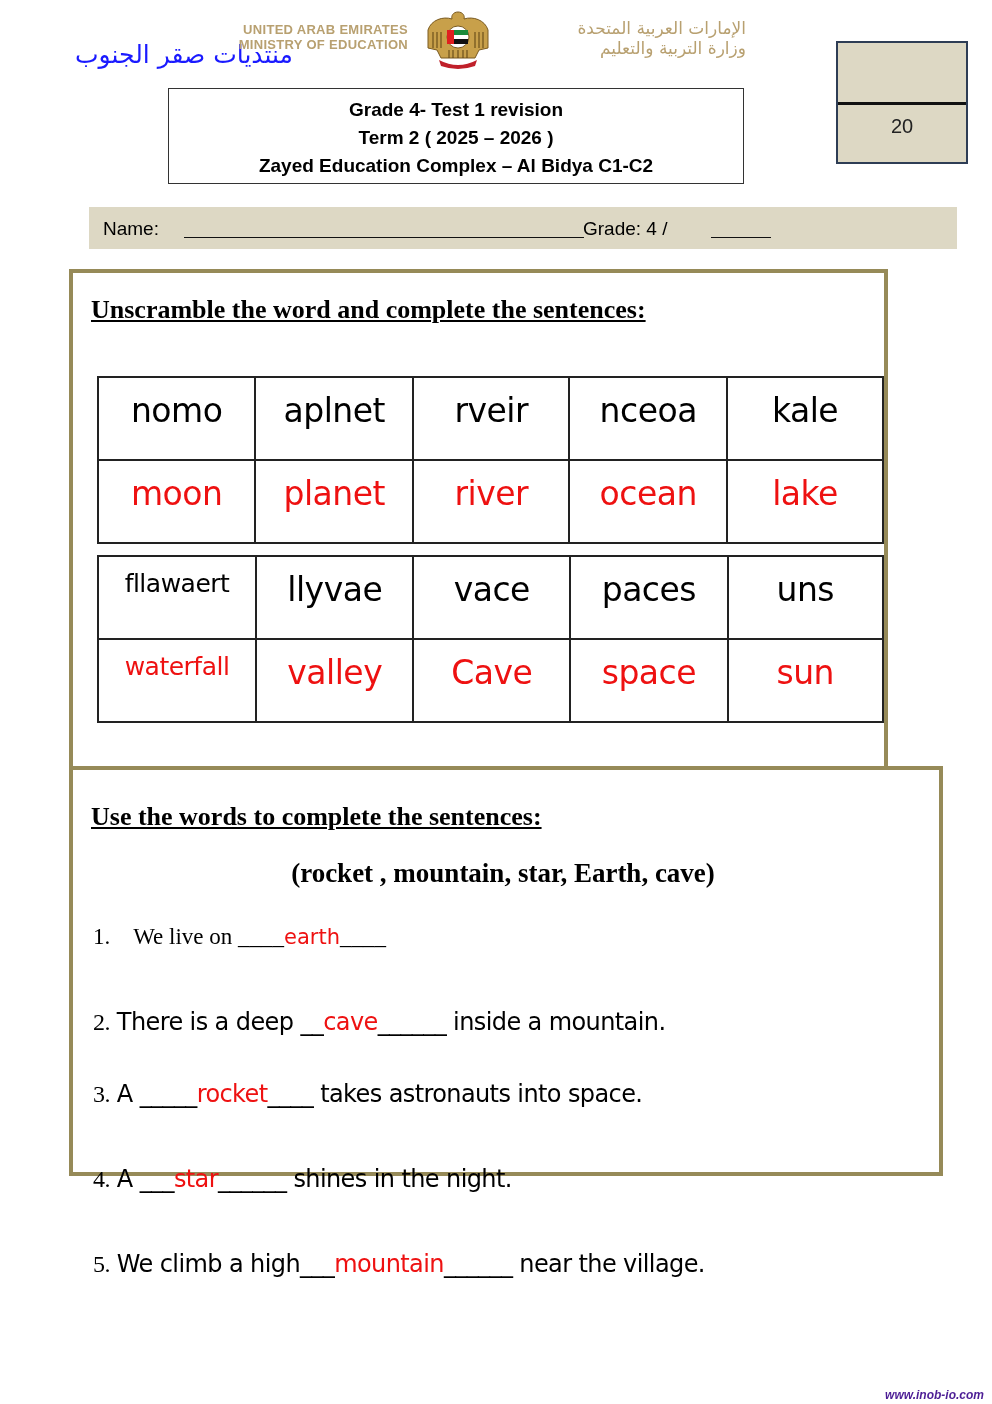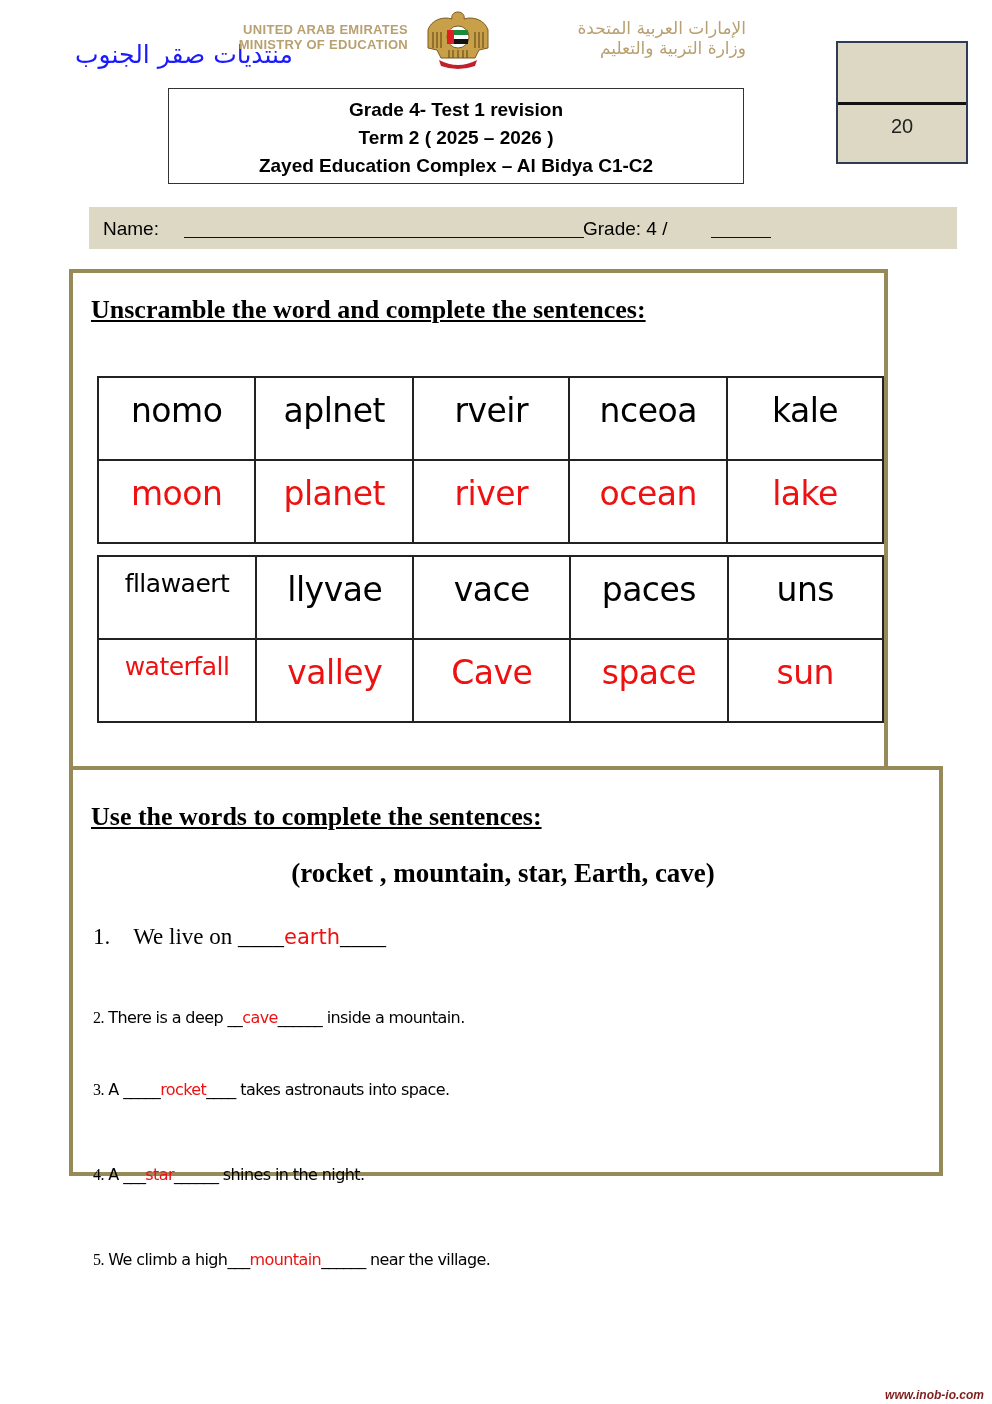--- a/index.html
+++ b/index.html
@@ -55,26 +55,26 @@
     font-size:33px; padding:0; box-sizing:border-box;
   }
   table.words td span { display:block; padding-top:13px; letter-spacing:-0.5px; }
   table.words td.small span { font-size:25px; padding-top:12px; }
   table.words tr.answer td { color:#ee1111; }
 
   .wordbank {
     left:140px; top:88px; width:580px; text-align:center;
     font-family:"Liberation Serif", serif; font-weight:bold; font-size:27px; position:absolute;
   }
-  .sentence { position:absolute; left:20px; font-size:16px; font-family:"DejaVu Sans", sans-serif; letter-spacing:-0.6px; white-space:nowrap; }
+  .sentence { position:absolute; left:20px; font-size:24px; font-family:"DejaVu Sans", sans-serif; letter-spacing:-0.6px; white-space:nowrap; }
   .sentence.serif { font-family:"Liberation Serif", serif; font-size:23px; letter-spacing:0; }
   .sentence .num { font-family:"Liberation Serif", serif; }
   .sentence .ans { color:#ee1111; font-family:"DejaVu Sans", sans-serif; }
 
-  .footer { right:8px; top:1388px; font-size:12px; font-weight:bold; font-style:italic; color:#7f1d1d; }
+  .footer { right:8px; top:1388px; font-size:12px; font-weight:bold; font-style:italic; color:#4c1d95; }
 </style>
 </head>
 <body>
 
 <div class="abs forum-name">منتديات صقر الجنوب</div>
 
 <div class="abs ministry-en">
   <div>UNITED ARAB EMIRATES</div>
   <div>MINISTRY OF EDUCATION</div>
 </div>

